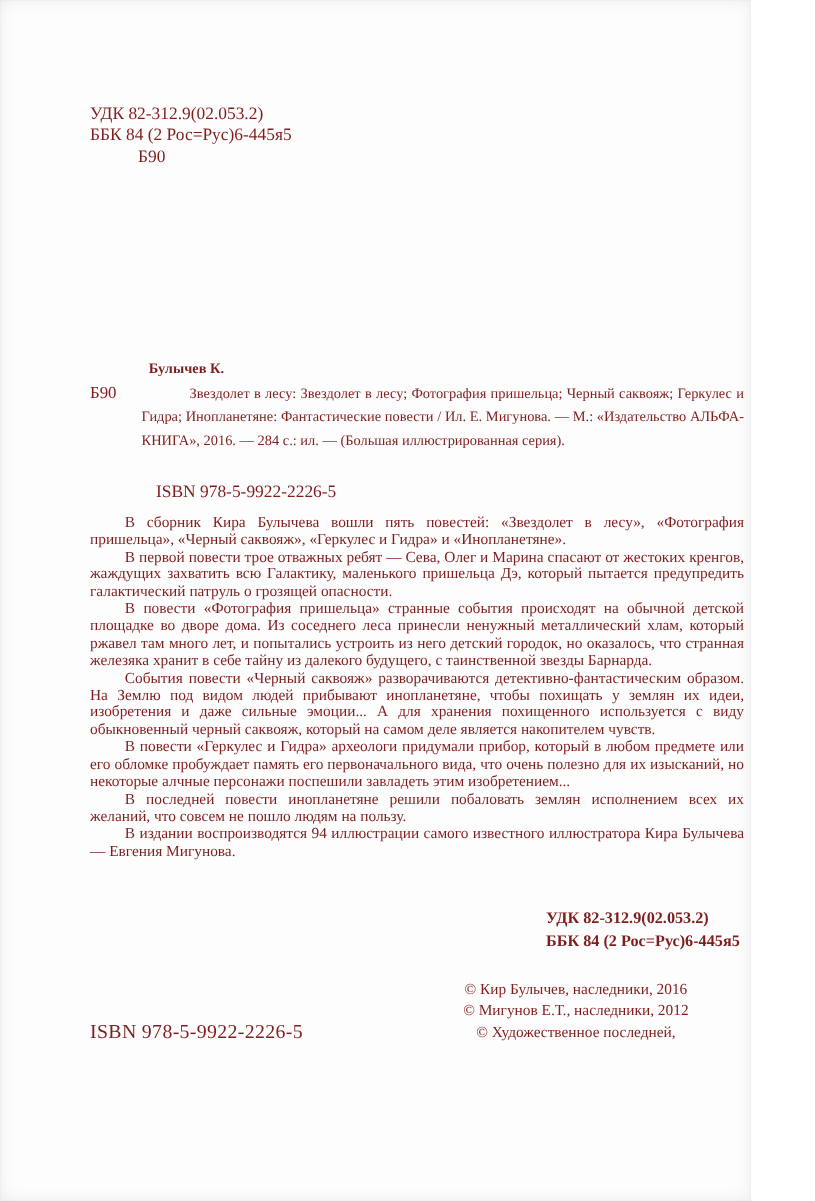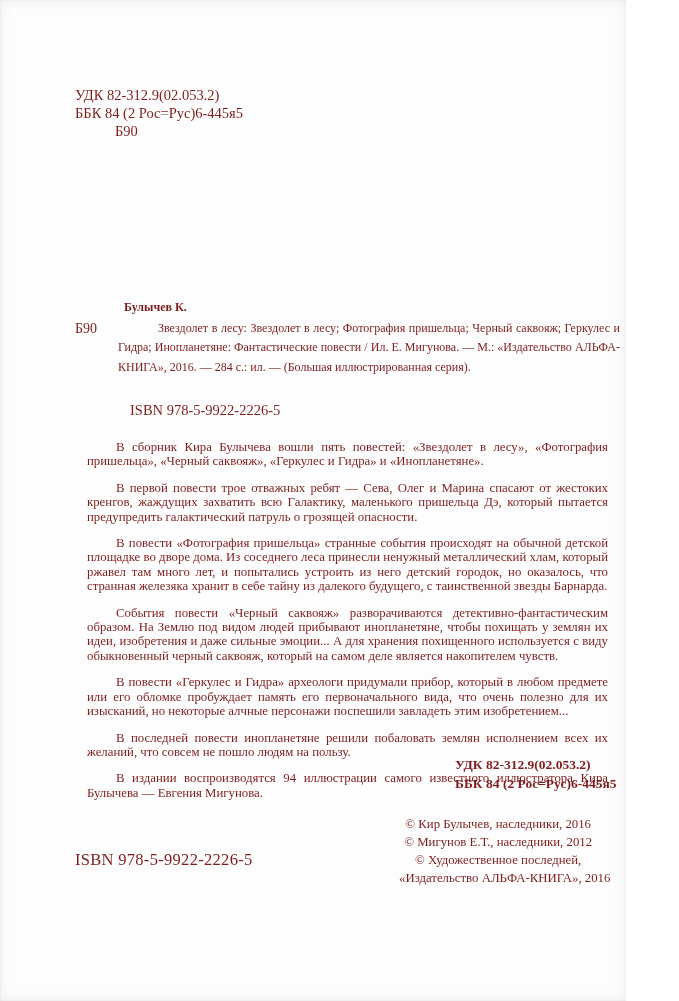--- a/index.html
+++ b/index.html
@@ -28,21 +28,21 @@
     font-size: 12px;
     line-height: 19.4px;
     text-align: justify;
     text-indent: 40px;
   }
 
   .isbn-mid { left: 130px; top: 402px; font-size: 14.5px; white-space: nowrap; }
 
   
   .annotation { left: 75px; top: 428px; width: 545px; font-size: 12.8px; line-height: 14.4px; text-align: justify; }
-  .annotation p { margin: 12px; text-indent: 29px; }
+  .annotation p { margin: 0; text-indent: 29px; }
 
   
   .cls-bottom { left: 455px; top: 756px; font-size: 13.5px; line-height: 18.5px; font-weight: bold; white-space: nowrap; }
 
   
   .copyright { left: 386px; top: 815px; font-size: 12.8px; line-height: 18px; white-space: nowrap; text-align: center; }
   .copyright .cont { padding-left: 13px; }
 
   .isbn-bottom { left: 75px; top: 850px; font-size: 16.5px; letter-spacing: 0.3px; white-space: nowrap; }
 </style>
@@ -78,18 +78,17 @@
 
   <div class="abs cls-bottom">
     <div>УДК 82-312.9(02.053.2)</div>
     <div>ББК 84 (2 Рос=Рус)6-445я5</div>
   </div>
 
   <div class="abs copyright">
     <div>© Кир Булычев, наследники, 2016</div>
     <div>© Мигунов Е.Т., наследники, 2012</div>
     <div>© Художественное последней,</div>
-    <div class="cont">«Издательство АЛЬФА-КНИГА», 2016</div>
   </div>
 
   <div class="abs isbn-bottom">ISBN 978-5-9922-2226-5</div>
 
 </div>
 
 </body></html>

